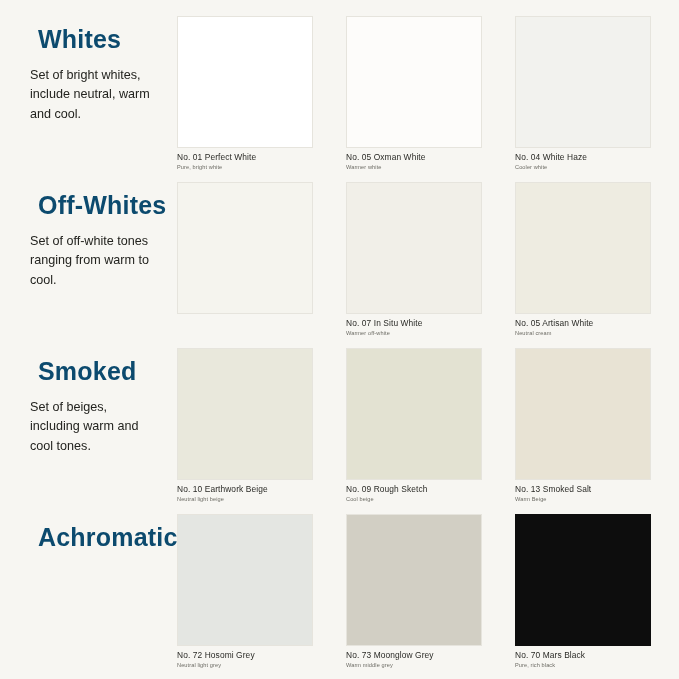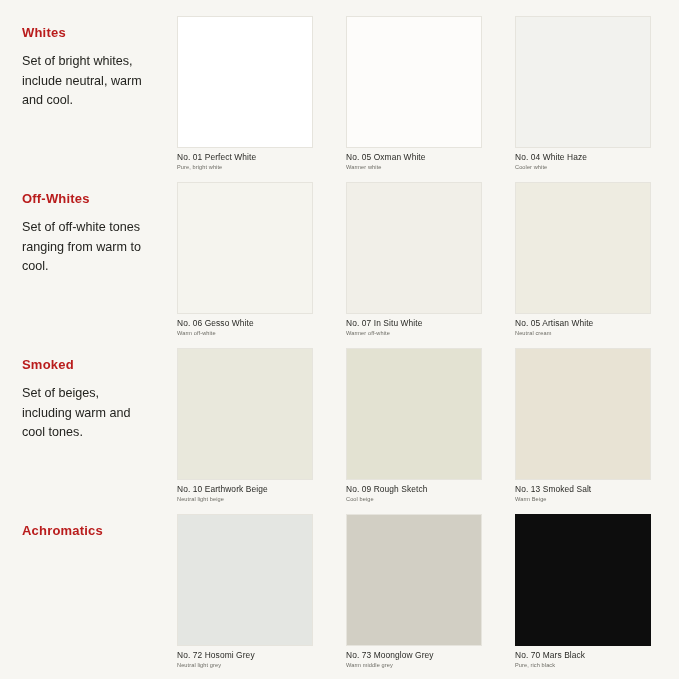--- a/index.html
+++ b/index.html
@@ -28,32 +28,32 @@
     align-items: flex-start;
     height: 166px;
   }
   .group-info {
     width: 155px;
     flex: 0 0 155px;
     padding-right: 10px;
     padding-top: 12px;
   }
   .group-title {
-    font-size: 13px;
+    font-size: 25px;
     font-weight: bold;
     letter-spacing: 0.2px;
-    margin: 0 0 12px 0;
-    color: #b91c1c;
+    margin: 0 0 12px 16px;
+    color: #0c4a6e;
     line-height: 1.1;
   }
   .group-desc {
     font-size: 12.6px;
     line-height: 1.55;
     color: #23231f;
-    margin: 0;
+    margin: 8px;
     max-width: 124px;
   }
   .swatches {
     display: flex;
     flex-direction: row;
     flex: 1 1 auto;
     gap: 33px;
     padding-top: 2px;
   }
   .swatch {
@@ -122,24 +122,20 @@
   </div>
 
   <div class="group">
     <div class="group-info">
       <h2 class="group-title">Off-Whites</h2>
       <p class="group-desc">Set of off-white tones ranging from warm to cool.</p>
     </div>
     <div class="swatches">
       <div class="swatch">
         <span class="chip bordered" style="background: rgb(245, 244, 238);"></span>
-        <div class="chip-meta">
-          <p class="chip-name">No. 06 Gesso White</p>
-          <p class="chip-sub">Warm off-white</p>
-        </div>
       </div>
       <div class="swatch">
         <span class="chip bordered" style="background: rgb(241, 239, 232);"></span>
         <div class="chip-meta">
           <p class="chip-name">No. 07 In Situ White</p>
           <p class="chip-sub">Warmer off-white</p>
         </div>
       </div>
       <div class="swatch">
         <span class="chip bordered" style="background: rgb(238, 236, 225);"></span>

